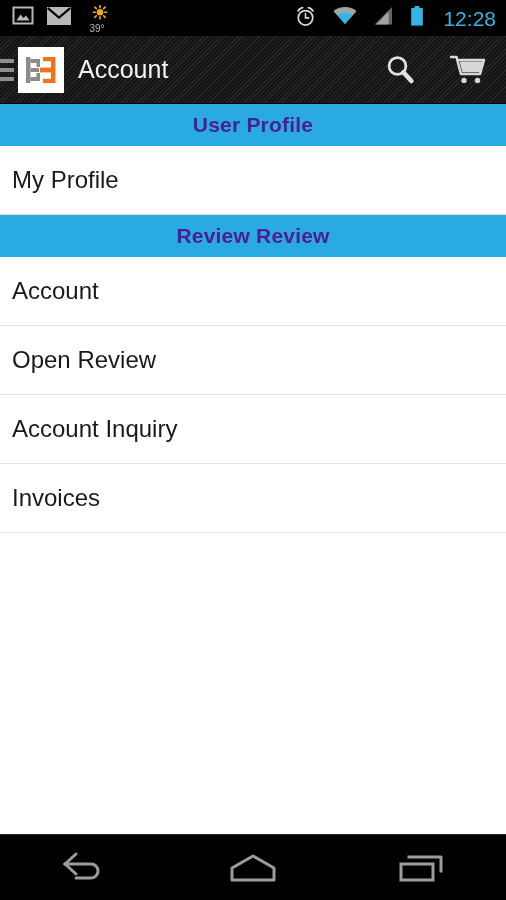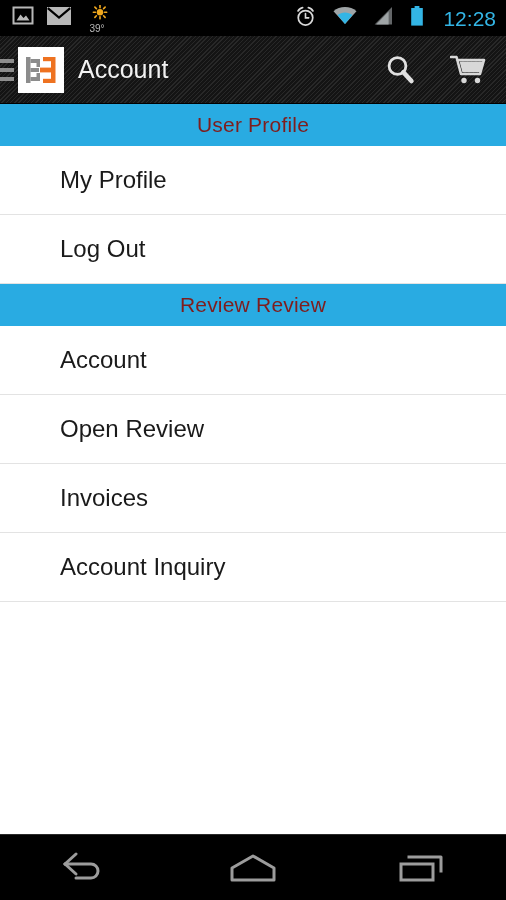--- a/index.html
+++ b/index.html
@@ -130,42 +130,41 @@
   
   .section-header {
     background: #29abe2;
     height: 42px;
     display: flex;
     align-items: center;
     justify-content: center;
     flex: 0 0 auto;
   }
   .section-header .label {
-    color: #7f1d1d;
+    color: #4c1d95;
     font-size: 21px;
-    font-weight: normal;
+    font-weight: bold;
     font-family: "Liberation Sans", sans-serif;
     letter-spacing: 0.2px;
   }
 
   
   .list { flex: 0 0 auto; background: #fff; }
   .list-item {
     height: 69px;
     display: flex;
     align-items: center;
     padding-left: 12px;
     border-bottom: 1px solid #e3e3e3;
     background: #ffffff;
   }
   .list-item .label {
     color: #1a1a1a;
     font-size: 24px;
     font-family: "Liberation Sans", sans-serif;
-    margin-left: 48px;
   }
 
   .filler { flex: 1 1 auto; background: #ffffff; }
 
   
   .nav-bar {
     height: 66px;
     background: #000000;
     display: flex;
     align-items: center;
@@ -305,40 +304,37 @@
     </div>
   </div>
 
   <div class="section-header">
     <span class="label">User Profile</span>
   </div>
   <div class="list">
     <div class="list-item">
       <span class="label">My Profile</span>
     </div>
-    <div class="list-item">
-      <span class="label">Log Out</span>
-    </div>
   </div>
 
   <div class="section-header">
     <span class="label">Review Review</span>
   </div>
   <div class="list">
     <div class="list-item">
       <span class="label">Account</span>
     </div>
     <div class="list-item">
       <span class="label">Open Review</span>
     </div>
     <div class="list-item">
+      <span class="label">Account Inquiry</span>
+    </div>
+    <div class="list-item">
       <span class="label">Invoices</span>
-    </div>
-    <div class="list-item">
-      <span class="label">Account Inquiry</span>
     </div>
   </div>
 
   <div class="filler"></div>
 
   <div class="nav-bar">
 
     <div class="nav-btn">
       <svg width="52" height="32" viewBox="0 0 52 32">
         <path d="M7 12 L18 2" fill="none" stroke="#9c9c9c" stroke-width="3" stroke-linecap="round"></path>

